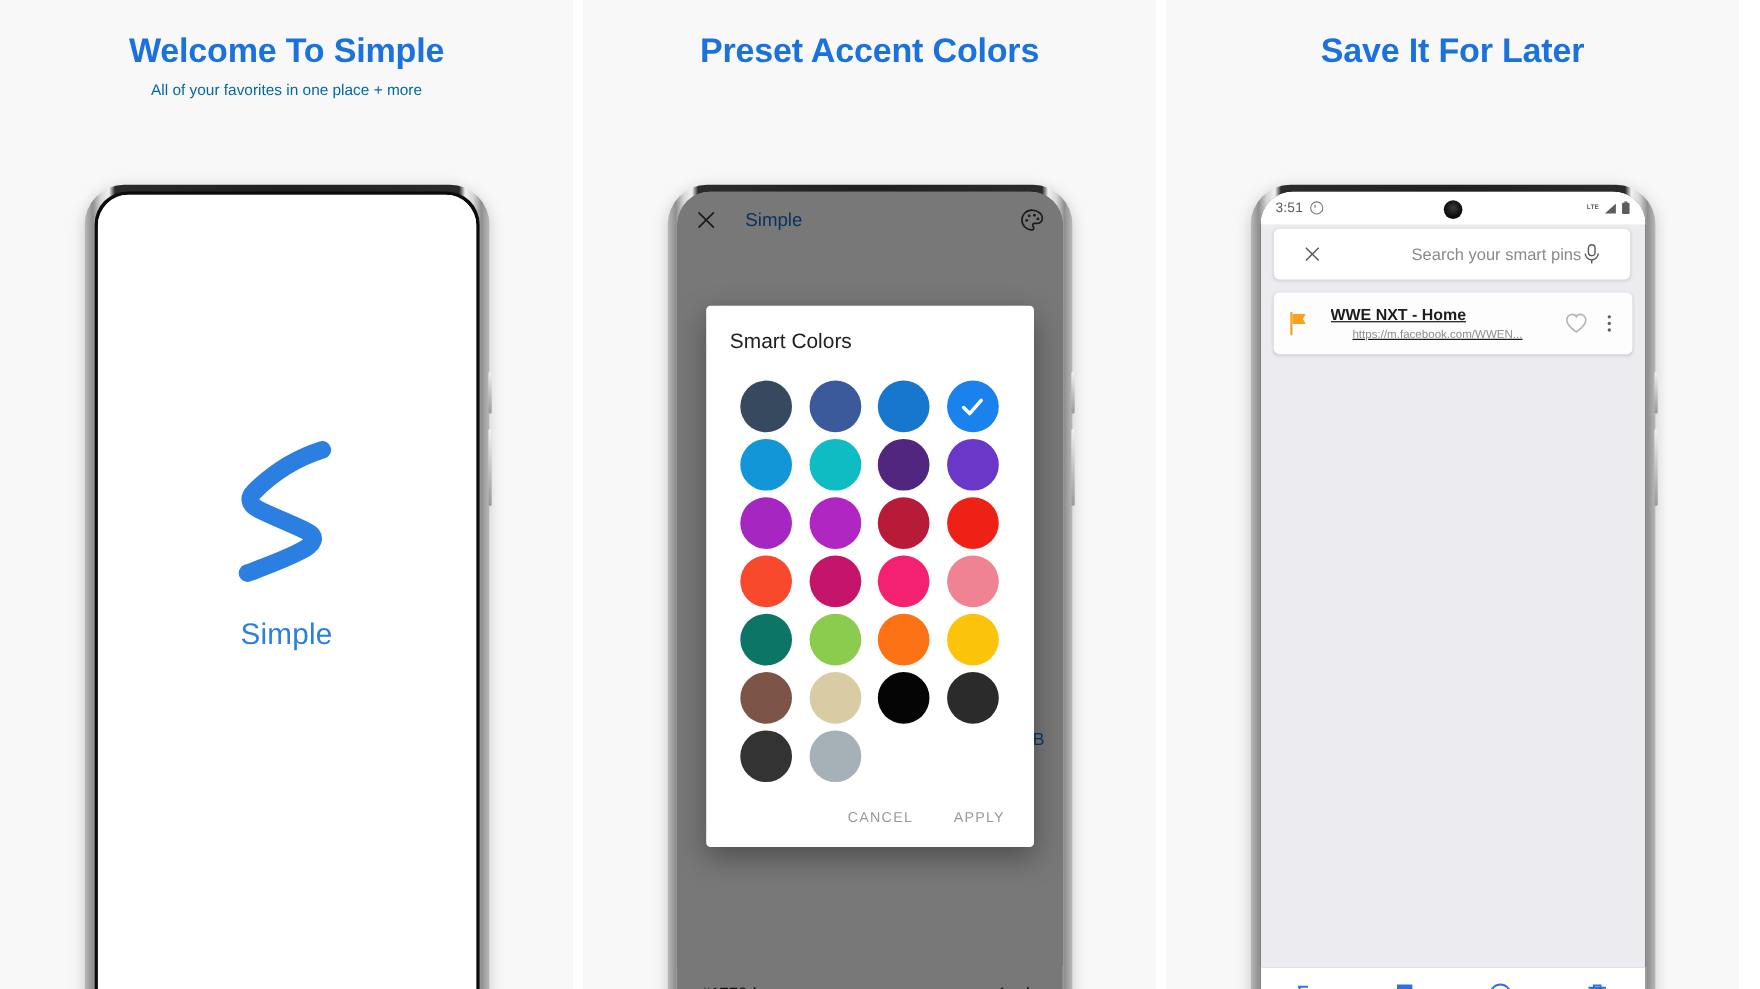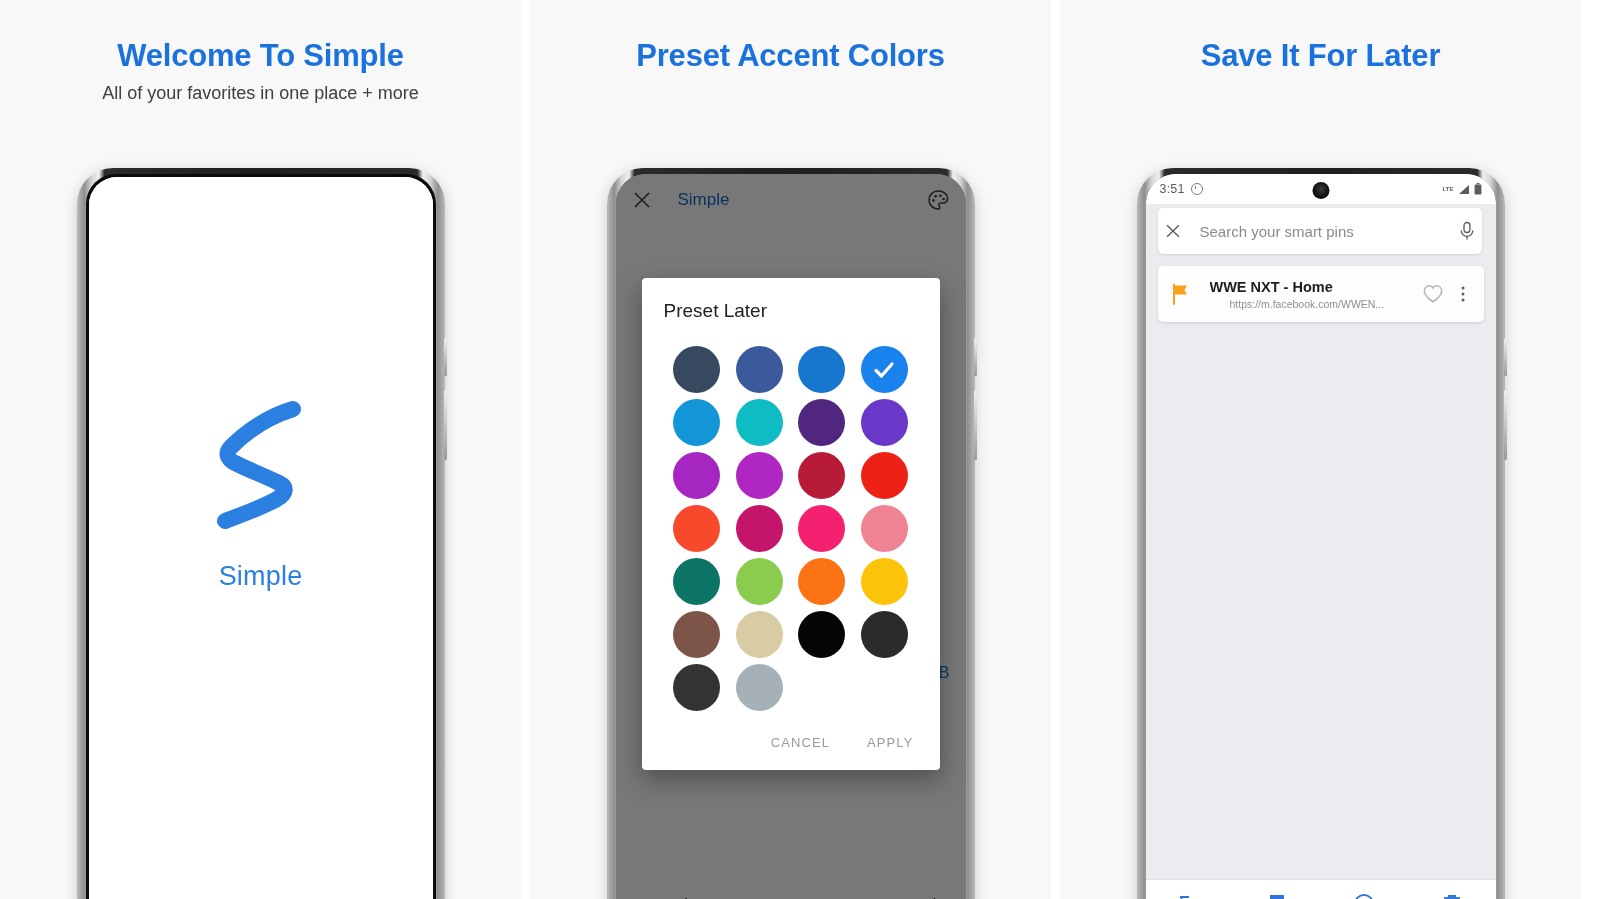--- a/index.html
+++ b/index.html
@@ -25,35 +25,35 @@
     width: 521px;
     height: 899px;
     background: #f8f8f9;
     overflow: hidden;
   }
   .panel + .panel { margin-left: 9px; }
 
   
   .head {
     text-align: center;
-    padding-top: 38px;
+    padding-top: 28px;
   }
   .head h1 {
     margin: 0;
     font-size: 31px;
     font-weight: bold;
     color: #1b72dd;
     letter-spacing: -0.2px;
     line-height: 1.15;
   }
   .head h2 {
     margin: 9px 0 0 0;
-    font-size: 18px;
+    font-size: 14px;
     font-weight: normal;
-    color: #404040;
+    color: #0369a1;
     line-height: 1.2;
   }
 
   
   .phone {
     position: absolute;
     left: 50%;
     transform: translateX(-50%);
     top: 168px;
     width: 368px;
@@ -253,42 +253,43 @@
 
   
   .p3-screen { position: absolute; inset: 0; background: #ececf0; }
   .searchbar {
     margin: 4px 14px 0 12px;
     height: 46px;
     background: #ffffff;
     border-radius: 5px;
     display: flex;
     align-items: center;
-    padding: 0 6px;
+    padding: 0 26px;
     box-sizing: border-box;
     box-shadow: 0 1px 3px rgba(0,0,0,0.12);
+    text-align: right;
   }
   .searchbar .q {
     flex: 1;
     margin-left: 18px;
     font-size: 15px;
     color: #8a8a8a;
   }
   .pin-card {
     margin: 12px 12px 0 12px;
     height: 56px;
     background: #fdfdfd;
     border-radius: 5px;
     display: flex;
     align-items: center;
     padding: 0 12px;
     box-sizing: border-box;
     box-shadow: 0 1px 3px rgba(0,0,0,0.13);
   }
-  .pin-card .texts { flex: 1; margin-left: 20px; overflow: hidden; }
+  .pin-card .texts { flex: 1; margin-left: 20px; overflow: hidden; text-decoration: underline; }
   .pin-card .t1 { font-size: 14.5px; color: #1d1d1d; font-weight: bold; line-height: 1.25; }
   .pin-card .t2 { font-size: 10.5px; color: #8e8e8e; margin-top: 2px; padding-left: 20px; }
   .bottombar {
     position: absolute;
     left: 0; right: 0; bottom: 0;
     height: 48px;
     background: #ffffff;
     display: flex;
     align-items: center;
     justify-content: space-around;
@@ -374,21 +375,21 @@
           <div class="p2-bg-blue">B</div>
 
           <div class="hexbar">
             <span>#1778da</span>
             <span>Apply</span>
           </div>
 
           <div class="dim-layer"></div>
 
           <div class="dialog">
-            <h3>Preset Later</h3>
+            <h3>Smart Colors</h3>
             <div class="swatch-grid" id="swatch-grid">
                 <div class="swatch" style="background: rgb(55, 73, 95);"></div>
                 <div class="swatch" style="background: rgb(59, 90, 155);"></div>
                 <div class="swatch" style="background: rgb(23, 118, 206);"></div>
                 <div class="swatch" style="background: rgb(26, 130, 236);">
                   <span class="tick">
                     <svg width="26" height="26" viewBox="0 0 26 26">
                       <path d="M5 13.5 L10.5 19 L21 7" fill="none" stroke="#ffffff" stroke-width="3.2" stroke-linecap="round" stroke-linejoin="round"></path>
                     </svg>
                   </span>

